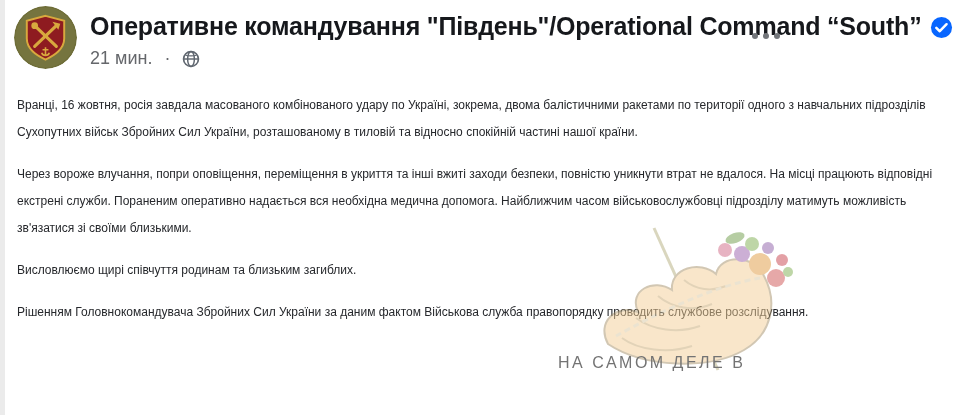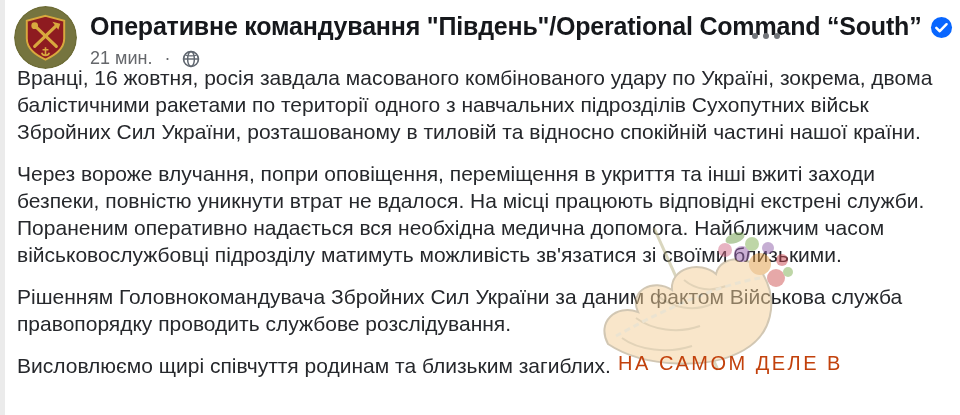--- a/index.html
+++ b/index.html
@@ -34,33 +34,33 @@
   .meta-row .ts { cursor:pointer; }
   .meta-sep { color:#65676b; }
   .globe { width:18px; height:18px; margin-top:1px; }
   .menu-dots {
     position:absolute; right:18px; top:27px; display:flex; gap:5px;
     padding:6px 2px; cursor:pointer; background:none; border:none;
   }
   .menu-dots i { width:6px; height:6px; border-radius:50%; background:#73767b; display:block; }
   
   .post-body {
-    position:absolute; left:17px; top:64px; width:936px;
-    font-size:21px; line-height:27px; color:#26282c;
+    position:absolute; left:17px; top:92px; width:936px;
+    font-size:12px; line-height:27px; color:#26282c;
   }
   .post-body p { margin:0 0 15px 0; }
   .post-body p:last-child { margin-bottom:0; }
   
   .wm-emblem {
     position:absolute; left:592px; top:226px; width:220px; height:150px;
     opacity:0.5; pointer-events:none;
   }
   .wm-text {
     position:absolute; left:558px; top:350px; width:345px;
-    text-align:center; color:#c2410c; font-size:20px; letter-spacing:2.5px;
+    color:#737373; font-size:16px; letter-spacing:2.5px;
     line-height:26px; pointer-events:none; font-weight:400;
   }
 </style>
 </head>
 <body>
 
 <div class="page">
 
   <div class="left-edge"></div>
 
@@ -105,22 +105,22 @@
 
   <button class="menu-dots" aria-label="menu">
     <i></i>
     <i></i>
     <i></i>
   </button>
 
   <div class="post-body">
     <p>Вранці, 16 жовтня, росія завдала масованого комбінованого удару по Україні, зокрема, двома балістичними ракетами по території одного з навчальних підрозділів Сухопутних військ Збройних Сил України, розташованому в тиловій та відносно спокійній частині нашої країни.</p>
     <p>Через вороже влучання, попри оповіщення, переміщення в укриття та інші вжиті заходи безпеки, повністю уникнути втрат не вдалося. На місці працюють відповідні екстрені служби. Пораненим оперативно надається вся необхідна медична допомога. Найближчим часом військовослужбовці підрозділу матимуть можливість зв'язатися зі своїми близькими.</p>
+    <p>Висловлюємо щирі співчуття родинам та близьким загиблих.</p>
     <p>Рішенням Головнокомандувача Збройних Сил України за даним фактом Військова служба правопорядку проводить службове розслідування.</p>
-    <p>Висловлюємо щирі співчуття родинам та близьким загиблих.</p>
   </div>
 
   <svg class="wm-emblem" viewBox="0 0 220 150">
 
     <line x1="62" y1="2" x2="126" y2="144" stroke="#b5ae7f" stroke-width="3"></line>
     <line x1="100" y1="97" x2="126" y2="85" stroke="#8f8a6a" stroke-width="3.5"></line>
 
     <path d="M16 118 C4 96 24 78 46 86 C36 64 62 52 80 64 C78 42 108 34 124 48
              C128 28 162 28 172 50 C186 76 180 108 152 124 C118 144 52 142 16 118 Z" fill="#f4cf97" stroke="#a6916a" stroke-width="2"></path>
 

